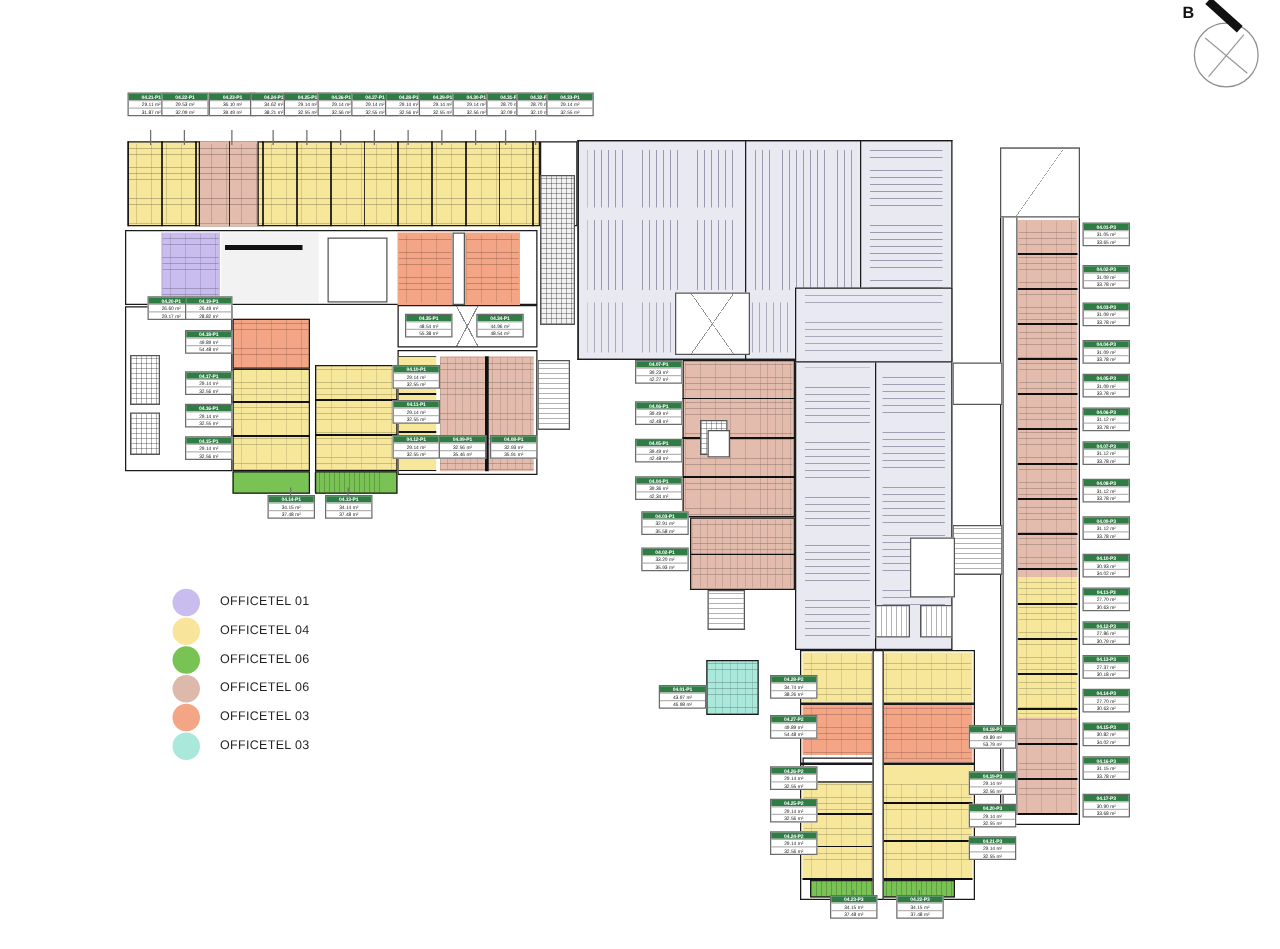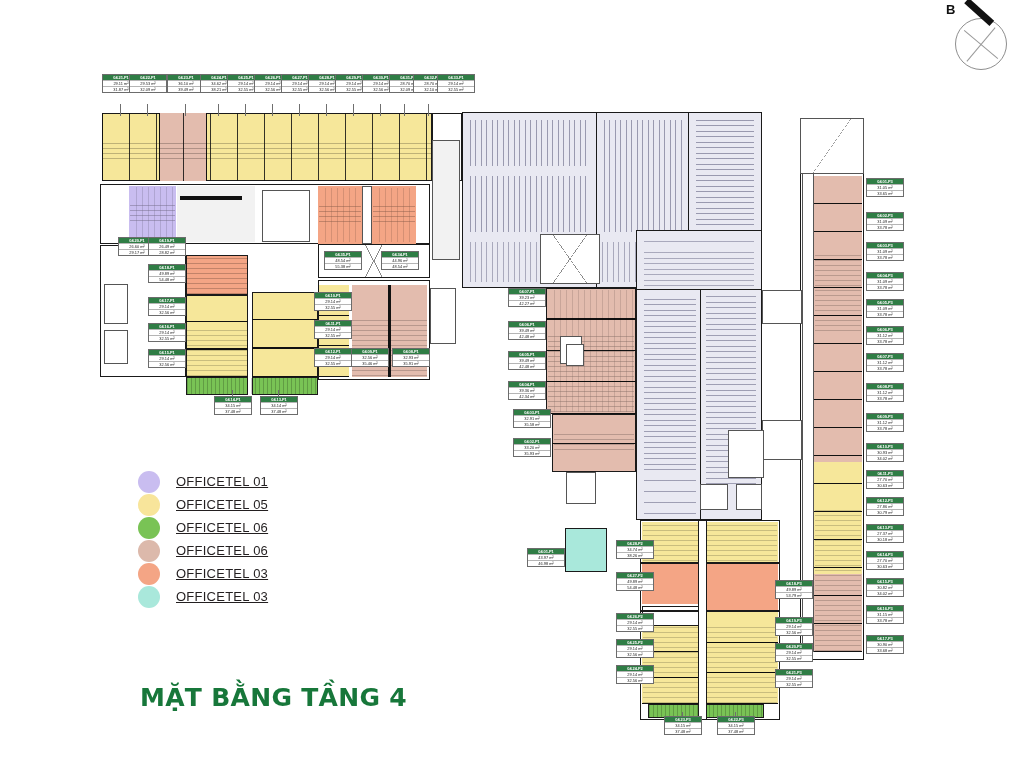--- a/index.html
+++ b/index.html
@@ -47,21 +47,21 @@
   .fxpark2{background-image:
       repeating-linear-gradient(0deg,rgba(40,40,80,.55) 0 .6px,transparent .6px 5.5px);}
 
   .vline{position:absolute;background:#1a1a1a;}
   .hline{position:absolute;background:#1a1a1a;}
 
   
   #legend{position:absolute;left:138px;top:470px;z-index:60;}
   .lg-row{display:flex;align-items:center;height:23px;}
   .lg-dot{width:22px;height:22px;border-radius:50%;margin-right:16px;flex:0 0 22px;}
-  .lg-tx{font-size:13px;letter-spacing:.25px;color:#231f20;white-space:nowrap;text-decoration:underline;}
+  .lg-tx{font-size:10px;letter-spacing:.25px;color:#231f20;white-space:nowrap;}
 
   #title{position:absolute;left:140px;top:683px;z-index:60;
     font-size:25px;font-weight:bold;color:#17773a;letter-spacing:.3px;
     font-family:"DejaVu Sans","Liberation Sans",sans-serif;}
 
   
   #compass{position:absolute;left:955px;top:18px;width:52px;height:52px;z-index:60;}
   #compass .cl{position:absolute;left:0;top:0;width:52px;height:52px;
      border:1px solid #8e8e8e;border-radius:50%;box-sizing:border-box;}
   #compass .needle{position:absolute;left:3px;top:2px;width:34px;height:6.5px;
@@ -556,41 +556,40 @@
       </div>
     </div>
 
   <div id="legend">
       <div class="lg-row">
         <div class="lg-dot" style="background: rgb(201, 189, 240);"></div>
         <div class="lg-tx">OFFICETEL 01</div>
       </div>
       <div class="lg-row">
         <div class="lg-dot" style="background: rgb(248, 229, 155);"></div>
-        <div class="lg-tx">OFFICETEL 05</div>
+        <div class="lg-tx">OFFICETEL 04</div>
       </div>
       <div class="lg-row">
         <div class="lg-dot" style="background: rgb(121, 195, 85);"></div>
         <div class="lg-tx">OFFICETEL 06</div>
       </div>
       <div class="lg-row">
         <div class="lg-dot" style="background: rgb(220, 185, 171);"></div>
         <div class="lg-tx">OFFICETEL 06</div>
       </div>
       <div class="lg-row">
         <div class="lg-dot" style="background: rgb(244, 165, 133);"></div>
         <div class="lg-tx">OFFICETEL 03</div>
       </div>
       <div class="lg-row">
         <div class="lg-dot" style="background: rgb(169, 232, 219);"></div>
         <div class="lg-tx">OFFICETEL 03</div>
       </div>
     </div>
 
-  <div id="title">MẶT BẰNG TẦNG 4</div>
 
   <div id="compass">
     <div class="cl"></div>
     <div class="ax1"></div>
     <div class="ax2"></div>
     <div class="needle"></div>
     <div class="nb">B</div>
   </div>
 
 </div>

